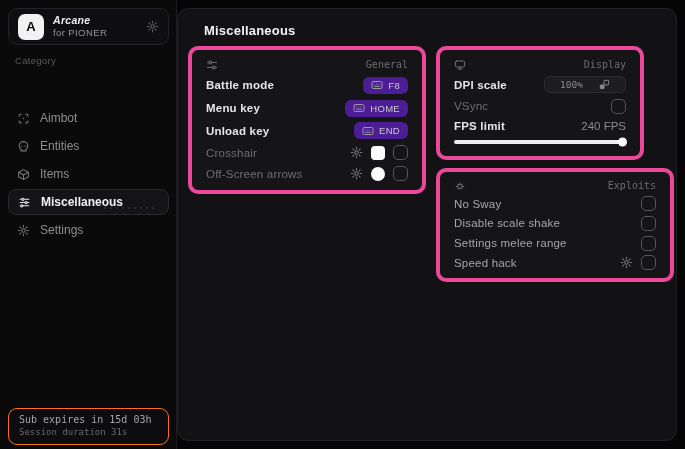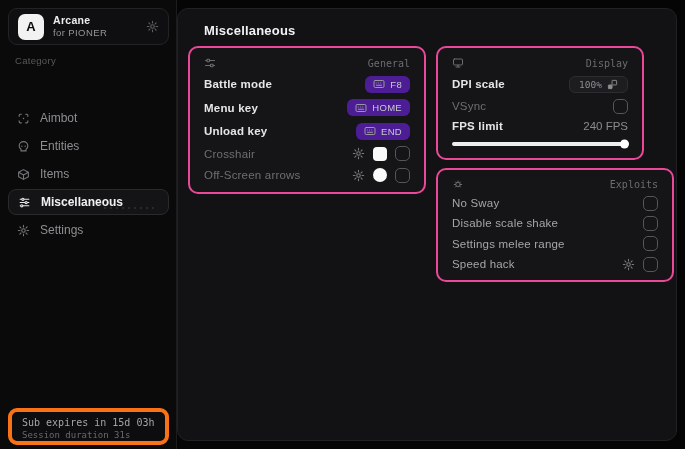--- a/index.html
+++ b/index.html
@@ -10,69 +10,69 @@
   
   .sidebar { position:absolute; left:0; top:0; width:177px; height:449px;
              background:#0a0a0b; border-right:1px solid #1c1c1f; }
   .brand-card { position:absolute; left:8px; top:8px; width:161px; height:37px;
                 background:#0f0f11; border:1px solid #232327; border-radius:9px;
                 display:flex; align-items:center; padding:0 9px; gap:9px; }
   .logo { width:26px; height:26px; border-radius:7px; background:#f2f2f2; color:#0a0a0a;
           display:flex; align-items:center; justify-content:center;
           font-weight:bold; font-size:13px; }
   .brand-text { flex:1; line-height:1.25; }
-  .brand-name { font-size:10.5px; font-weight:bold; color:#ececee; letter-spacing:.3px; }
+  .brand-name { font-size:10.5px; font-weight:bold; color:#ececee; letter-spacing:.3px;font-style:italic; }
   .brand-sub { font-size:9.5px; color:#96969a; letter-spacing:.4px; }
   .brand-gear { color:#616165; display:flex; }
 
   .cat-label { position:absolute; left:15px; top:55px; font-size:9.5px; color:#59595d; letter-spacing:.3px; }
 
   .nav-item { position:absolute; left:8px; width:161px; height:26px; border-radius:8px;
               display:flex; align-items:center; gap:10px; padding:0 9px;
               color:#8e8e92; font-size:12px; cursor:pointer;margin-top:32px; }
   .nav-item .ic { display:flex; color:#77777b; }
   .nav-item.selected { background:#141416; border:1px solid #2a2a2e; color:#f0f0f2; font-weight:bold; }
   .nav-item.selected .ic { color:#e8e8ea; }
   .dots { position:absolute; right:10px; bottom:3px; width:56px; height:6px; opacity:.55;
           background-image:radial-gradient(circle, #3c3c40 1px, transparent 1.1px);
           background-size:6px 6px; }
 
   .foot-card { position:absolute; left:8px; top:408px; width:161px; height:37px;
-               background:#0d0d0f; border:4px solid #f97316; border-radius:9px;
+               background:#0d0d0f; border:1px solid #f97316; border-radius:9px;
                padding:5px 10px; }
   .foot-l1 { font-family:"DejaVu Sans Mono", monospace; font-size:10px; color:#a5a5a8; white-space:nowrap; }
   .foot-l2 { font-family:"DejaVu Sans Mono", monospace; font-size:9px; color:#6a6a6e; margin-top:2px; white-space:nowrap; }
 
   
   .main { position:absolute; left:177px; top:8px; width:500px; height:433px;
           background:#121214; border:1px solid #212125; border-radius:11px; }
   .page-title { position:absolute; left:26px; top:14px; font-size:13px; font-weight:bold;
                 color:#f2f2f4; letter-spacing:.2px; }
 
-  .panel { position:absolute; background:#151517; border:2px solid #ec4899; border-radius:10px;
+  .panel { position:absolute; background:#151517; border:4px solid #ec4899; border-radius:10px;
            display:flex; flex-direction:column; justify-content:space-evenly; padding:3px 14px; }
   .panel-general  { left:10px;  top:37px;  width:238px; height:148px; }
   .panel-display  { left:258px; top:37px;  width:208px; height:114px; }
   .panel-exploits { left:258px; top:159px; width:238px; height:114px; }
 
   .row { display:flex; align-items:center; justify-content:space-between; }
   .phead { display:flex; align-items:center; gap:7px;
            font-family:"DejaVu Sans Mono", monospace; font-size:10px; color:#6c6c70; }
   .phead .ic { display:flex; color:#6c6c70; }
   .lbl { font-size:11.5px; color:#e6e6e8; font-weight:bold; letter-spacing:.2px; }
   .lbl.dim { color:#6e6e72; font-weight:normal; }
   .lbl.mid { color:#a6a6a9; font-weight:normal; }
 
   .chip { display:inline-flex; align-items:center; gap:5px; background:#4c1d95;
           border-radius:6px; padding:3px 8px; font-size:9.5px; color:#cacace;
           letter-spacing:.3px; cursor:pointer; }
   .chip .ic { display:flex; color:#9a9a9e; }
 
-  .dpi-chip { display:inline-flex; align-items:center; gap:5px; background:#1d1d20;
-              border:1px solid #2d2d31; border-radius:6px; padding:2px 9px;
+  .dpi-chip { display:inline-flex; align-items:center; gap:16px; background:#1d1d20;
+              border:1px solid #2d2d31; border-radius:6px; padding:2px 15px;
               font-family:"DejaVu Sans Mono", monospace; font-size:9.5px; color:#8d8d91; cursor:pointer; }
   .dpi-chip .ic { display:flex; color:#8d8d91; }
 
   .controls { display:flex; align-items:center; gap:8px; }
   .gear-sm { display:flex; color:#7b7b7f; cursor:pointer; }
   .swatch { width:14px; height:14px; background:#fafafa; cursor:pointer; }
   .swatch.sq { border-radius:4px; }
   .swatch.rd { border-radius:8px; }
   .checkbox { width:15px; height:15px; border:1.5px solid #55555a; border-radius:5px;
               background:transparent; cursor:pointer; }

